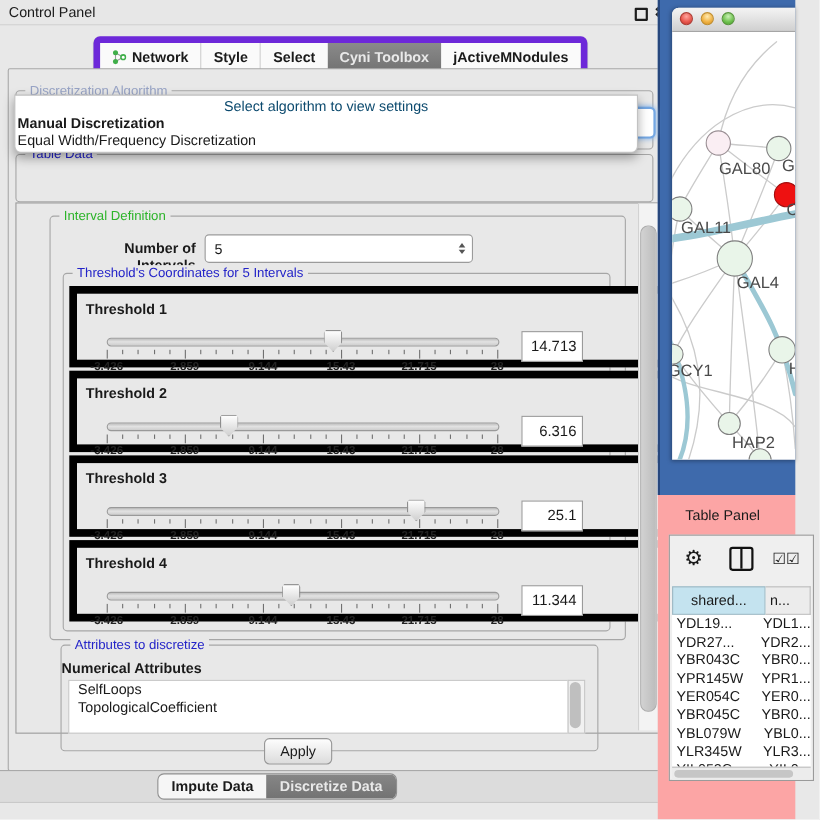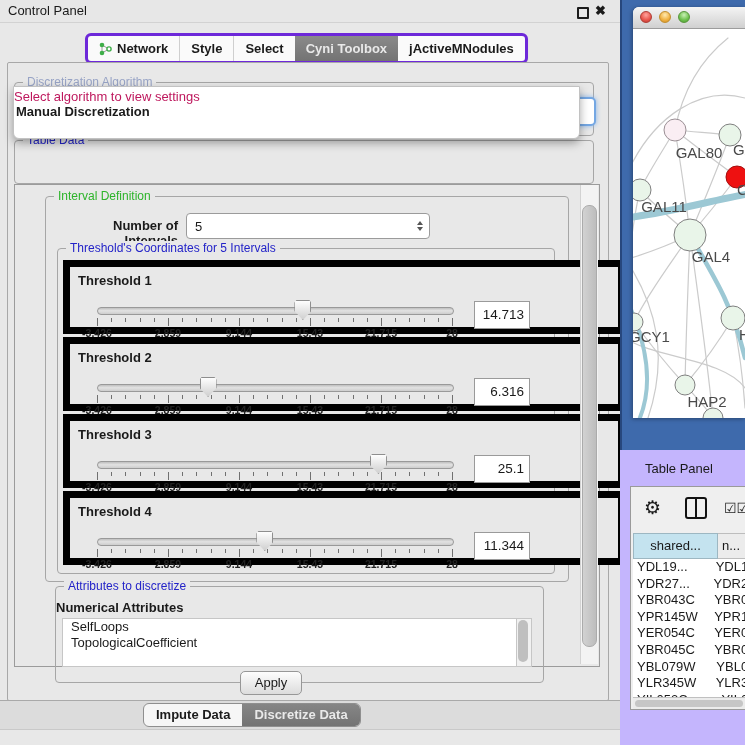--- a/index.html
+++ b/index.html
@@ -4,42 +4,42 @@
 <style>
   html,body{margin:0;padding:0;}
   #app{position:relative;width:745px;height:745px;background:#e8e8e8;overflow:hidden;
        font-family:"Liberation Sans",sans-serif;color:#1a1a1a;-webkit-font-smoothing:antialiased;}
   
   .titlebar{position:absolute;left:0;top:0;width:620px;height:22px;background:#e7e7e7;border-bottom:1px solid #d2d2d2;}
   .tb-title{position:absolute;left:8px;top:3px;font-size:13px;}
   .float-btn{position:absolute;left:577px;top:7px;width:8px;height:8px;border:2px solid #1c1c1c;border-radius:1px;cursor:pointer;}
   .close-btn{position:absolute;left:595px;top:3px;font-size:13px;font-weight:bold;cursor:pointer;}
   
-  .top-tab-bar{position:absolute;left:85px;top:33px;height:25px;display:flex;border:3px solid #6d28d9;
+  .top-tab-bar{position:absolute;left:85px;top:33px;height:25px;display:flex;border:6px solid #6d28d9;
        border-radius:6px;background:#fafafa;overflow:hidden;box-shadow:0 1px 1px rgba(0,0,0,.15);}
   .tab{padding:0 11px;line-height:25px;font-size:13px;font-weight:700;display:flex;align-items:center;gap:5px;cursor:pointer;white-space:nowrap;}
   .tab + .tab{border-left:1px solid #cfcfcf;}
   .tab.sel{background:linear-gradient(#8a8a8a,#737373);color:#e9e9e9;border-left:none;}
   .tab.sel + .tab{border-left:none;}
   
   .main-panel{position:absolute;left:7px;top:62px;width:600px;height:637px;border:1px solid #a8a8a8;border-radius:2px;background:#e8e8e8;}
   .group{position:absolute;border:1px solid #a6a6a6;border-radius:4px;}
   .glabel{position:absolute;top:-8px;left:8px;background:#e8e8e8;padding:0 4px;font-size:12px;white-space:nowrap;}
   .lbl-blue{color:#2323c8;} .lbl-green{color:#2db42a;} .lbl-faded{color:#97a3c5;}
   .combo{position:absolute;background:#fff;border:1px solid #9b9b9b;border-radius:4px;cursor:pointer;}
   .ctext{position:absolute;left:8px;top:50%;transform:translateY(-50%);font-size:13px;white-space:nowrap;}
   .spin{position:absolute;right:6px;top:50%;transform:translateY(-50%);display:flex;flex-direction:column;gap:2px;}
   .arr-up{width:0;height:0;border-left:3.5px solid transparent;border-right:3.5px solid transparent;border-bottom:4px solid #555;}
   .arr-dn{width:0;height:0;border-left:3.5px solid transparent;border-right:3.5px solid transparent;border-top:4px solid #555;}
   .focus-combo{position:absolute;left:480px;top:97px;width:112px;height:25px;background:#fff;border:2px solid #74a7e3;
        border-radius:5px;box-shadow:0 0 5px #86b4ea;z-index:10;}
   
   .popup{position:absolute;left:13px;top:86px;width:565px;height:51px;background:#fff;border:1px solid #c2c2c2;
        border-radius:0 0 6px 6px;box-shadow:0 4px 10px rgba(0,0,0,.35);z-index:50;}
-  .popup-hint{color:#be185d;font-size:13px;padding-top:2px;}
+  .popup-hint{text-align:center;color:#0c4a6e;font-size:13px;padding-top:2px;}
   .popup-opt{font-size:13px;padding-left:2px;line-height:16px;cursor:pointer;}
   .popup-opt.bold{font-weight:700;}
   
   .scroll-panel{position:absolute;left:14px;top:184px;width:584px;height:481px;border:1px solid #9b9b9b;background:#e8e8e8;overflow:hidden;}
   .vscroll{position:absolute;left:580px;top:185px;width:17px;height:479px;background:#f3f3f3;border-left:1px solid #d2d2d2;}
   .vthumb{position:absolute;left:582px;top:205px;width:13px;height:440px;border:1px solid #ababab;border-radius:7px;
        background:linear-gradient(90deg,#d2d2d2,#bdbdbd);}
   .num-label{position:absolute;left:58px;top:218px;width:120px;text-align:right;font-size:13px;font-weight:700;}
   
   .thr{position:relative;width:562px;height:74px;border:7px solid #000000;background:#e8e8e8;margin-bottom:3px;box-sizing:border-box;}
@@ -66,31 +66,31 @@
   .apply-btn{position:absolute;left:240px;top:671px;width:60px;height:22px;border:1px solid #979797;border-radius:5px;
        background:linear-gradient(#fdfdfd,#dcdcdc);font-size:13px;text-align:center;line-height:21px;cursor:pointer;}
   .bottom-strip{position:absolute;left:0;top:700px;width:620px;height:28px;background:#dcdcdc;border-top:1px solid #a9a9a9;border-bottom:1px solid #c9c9c9;}
   .bottom-tab-bar{position:absolute;left:143px;top:703px;height:22px;display:flex;border:1px solid #8f8f8f;border-radius:6px;
        background:#f6f6f6;overflow:hidden;}
   .btab{padding:0 12px;line-height:22px;font-size:13px;font-weight:700;cursor:pointer;white-space:nowrap;}
   .btab + .btab{border-left:1px solid #bfbfbf;}
   .btab.sel{background:linear-gradient(#868686,#737373);color:#e9e9e9;border-left:none;}
   .btab.sel + .btab{border-left:none;}
   
-  .right-panel{position:absolute;left:620px;top:0;width:125px;height:745px;background:#e5e5e5;}
+  .right-panel{position:absolute;left:598px;top:0;width:125px;height:745px;background:#e5e5e5;}
   .blue-frame{position:absolute;left:0;top:0;width:125px;height:450px;background:#3e6aac;border-left:2px solid #27477d;box-sizing:border-box;}
   .mac-window{position:absolute;left:13px;top:7px;width:112px;height:411px;border-radius:6px 0 0 0;overflow:hidden;background:#fff;box-shadow:-1px 1px 4px rgba(0,0,0,.35);}
   .mac-titlebar{position:relative;height:21px;background:linear-gradient(#f4f4f4,#d0d0d0);border-bottom:1px solid #9c9c9c;}
   .light{position:absolute;top:4px;width:12px;height:12px;border-radius:50%;box-sizing:border-box;cursor:pointer;}
   .light.red{left:7px;background:radial-gradient(circle at 50% 30%,#ffa49d,#e8544a 60%,#b33a32);border:1px solid #ad3c34;}
   .light.yellow{left:26px;background:radial-gradient(circle at 50% 30%,#ffeab0,#f0b03f 60%,#c98d2a);border:1px solid #c08e2f;}
   .light.green{left:45px;background:radial-gradient(circle at 50% 30%,#c9f0b5,#6cc04c 60%,#4f9a36);border:1px solid #57953c;}
   .net-canvas{position:absolute;left:0;top:21px;width:112px;height:390px;}
   
-  .tp-section{position:absolute;left:0;top:450px;width:125px;height:295px;background:#c4b5fd;}
+  .tp-section{position:absolute;left:0;top:450px;width:125px;height:295px;background:#fca5a5;}
   .tp-title{position:absolute;left:25px;top:11px;font-size:13px;}
   .table-container{position:absolute;left:10px;top:36px;width:130px;height:222px;border:1px solid #9a9a9a;background:#efefef;}
   .tp-toolbar{position:absolute;left:0;top:0;width:100%;height:46px;}
   .gear{position:absolute;left:13px;top:9px;font-size:19px;color:#1a1a1a;cursor:pointer;}
   .cols-icon{position:absolute;left:54px;top:10px;width:22px;height:22px;border:2px solid #111;border-radius:3px;box-sizing:border-box;cursor:pointer;}
   .cols-icon::after{content:"";position:absolute;left:50%;top:0;bottom:0;width:2px;margin-left:-1px;background:#111;}
   .cbx{position:absolute;left:93px;top:13px;font-size:14px;color:#222;cursor:pointer;letter-spacing:0;}
   .tp-header{position:absolute;left:2px;top:46px;width:126px;height:26px;display:flex;}
   .th1{width:85px;box-sizing:border-box;background:#c4e3ef;border:1px solid #9db7c2;text-align:center;line-height:24px;font-size:13px;cursor:pointer;}
   .th2{flex:1;box-sizing:border-box;background:#ececec;border:1px solid #bdbdbd;border-left:none;padding-left:4px;line-height:24px;font-size:13px;cursor:pointer;}
@@ -143,20 +143,21 @@
   <div class="main-panel"></div>
 
   <div class="group" style="left:14px;top:82px;width:578px;height:52px;">
     <span class="glabel lbl-faded">Discretization Algorithm</span>
   </div>
   <div class="focus-combo"></div>
 
   <div class="popup">
     <div class="popup-hint">Select algorithm to view settings</div>
     <div class="popup-opt bold">Manual Discretization</div>
+    <div class="popup-opt">Equal Width/Frequency Discretization</div>
   </div>
 
   <div class="group" style="left:14px;top:140px;width:578px;height:42px;">
     <span class="glabel lbl-blue">Table Data</span>
   </div>
 
   <div class="scroll-panel"></div>
 
   <div class="group" style="left:45px;top:196px;width:522px;height:384px;">
     <span class="glabel lbl-green">Interval Definition</span>

